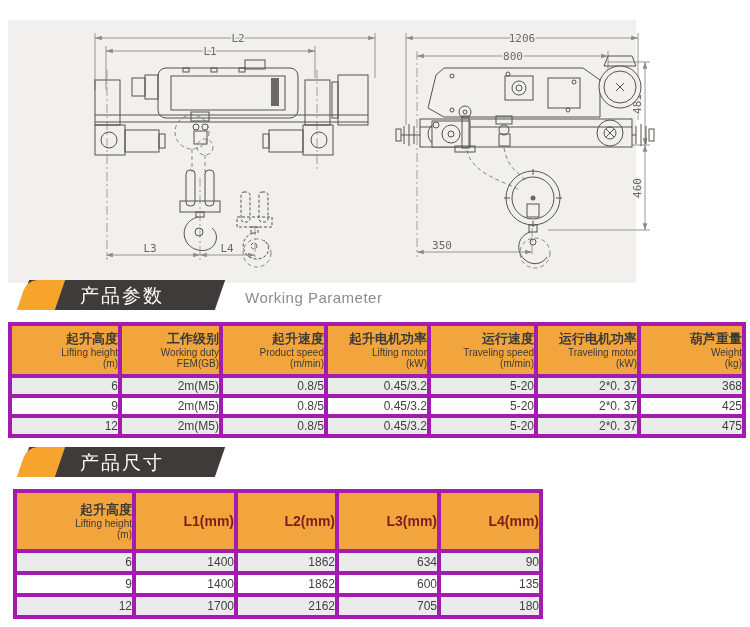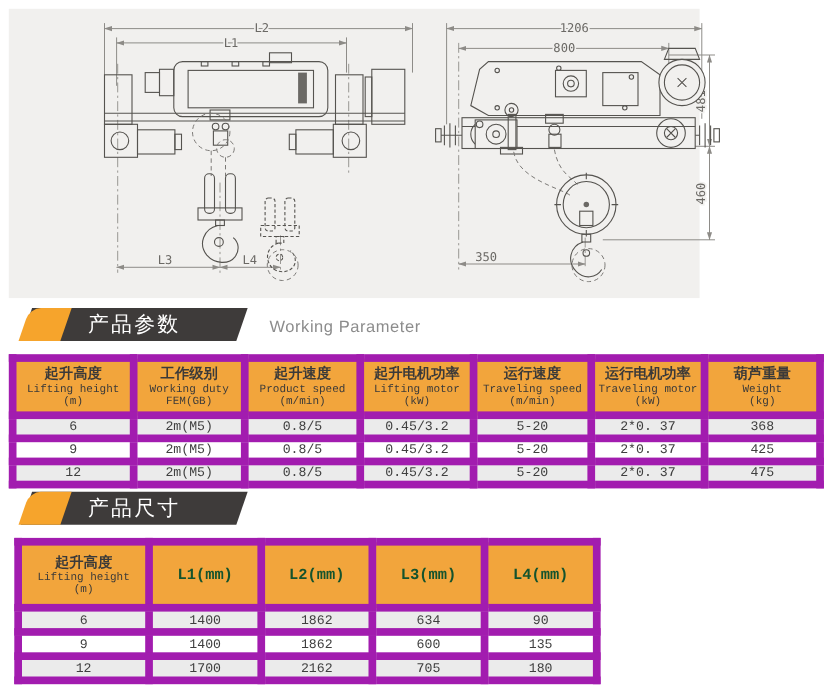--- a/index.html
+++ b/index.html
@@ -1,20 +1,20 @@
 <!DOCTYPE html>
 <html><head>
 <meta charset="utf-8">
 <style>
   * { margin:0; padding:0; box-sizing:border-box; }
   html,body { width:750px; height:627px; }
   body { position:relative; background:#ffffff; font-family:"Liberation Sans",sans-serif; overflow:hidden; }
 
   
-  .panel { position:absolute; left:8px; top:8px; width:628px; height:263px; background:#f1f0ee; }
+  .panel { position:absolute; left:8px; top:20px; width:628px; height:263px; background:#f1f0ee; }
   .panel svg { display:block; width:734px; height:263px; }
   .ol  { stroke:#55534f; stroke-width:1; fill:none; }
   .olf { stroke:#55534f; stroke-width:1; fill:#f1f0ee; }
   .dl  { stroke:#8d8b87; stroke-width:0.9; fill:none; }
   .cl  { stroke:#8d8b87; stroke-width:0.8; fill:none; stroke-dasharray:9 3 2 3; }
   .dsh { stroke:#7a7875; stroke-width:0.9; fill:none; stroke-dasharray:4 3; }
   .dkb { fill:#6b6965; stroke:none; }
   svg text { font-family:"DejaVu Sans Mono","Liberation Mono",monospace; font-size:11px;
              fill:#6b6965; stroke:#f1f0ee; stroke-width:3px; paint-order:stroke fill; }
 
@@ -26,25 +26,25 @@
                     background:#3e3b3a; transform:skewX(-19deg); }
   .banner .orange { position:absolute; left:22px; top:0; width:38px; height:30px;
                     background:#f6a42c; transform:skewX(-19deg); border-top-left-radius:10px; }
   .banner .cn { position:absolute; left:24px; top:0; width:196px; height:30px; line-height:31px;
                 text-align:center; color:#ffffff; font-size:19px; font-weight:normal; letter-spacing:2px; }
   .banner .en { position:absolute; left:245px; top:3px; height:30px; line-height:30px;
                 color:#8c8c8c; font-size:15px; letter-spacing:0.5px; }
 
   
   table { border-collapse:collapse; table-layout:fixed; position:absolute; }
-  th,td { border:7px solid #a21caf; text-align:center; vertical-align:middle;font-family:Liberation Mono, monospace; }
+  th,td { border:4px solid #a21caf; text-align:right; vertical-align:middle; }
   th { background:#f2a53c; font-weight:normal; padding:2px 0; }
   .h-cn { font-size:13px; font-weight:bold; color:#3b3a39; line-height:16px; }
   .h-en { font-size:10px; color:#3b3a39; line-height:11px; }
-  .h-single { font-size:14px; font-weight:bold; color:#14532d; }
+  .h-single { font-size:14px; font-weight:bold; color:#7f1d1d; }
   tbody tr:nth-child(odd)  { background:#ebebeb; }
   tbody tr:nth-child(even) { background:#ffffff; }
   td { font-size:12px; color:#3f3f3f; }
 
   #param-table { left:8px;  top:322px; width:734px; }
   #param-table thead th { height:52px; }
   #param-table td { height:20px; }
 
   #size-table  { left:13px; top:489px; width:526px; }
   #size-table thead th { height:60px; }

